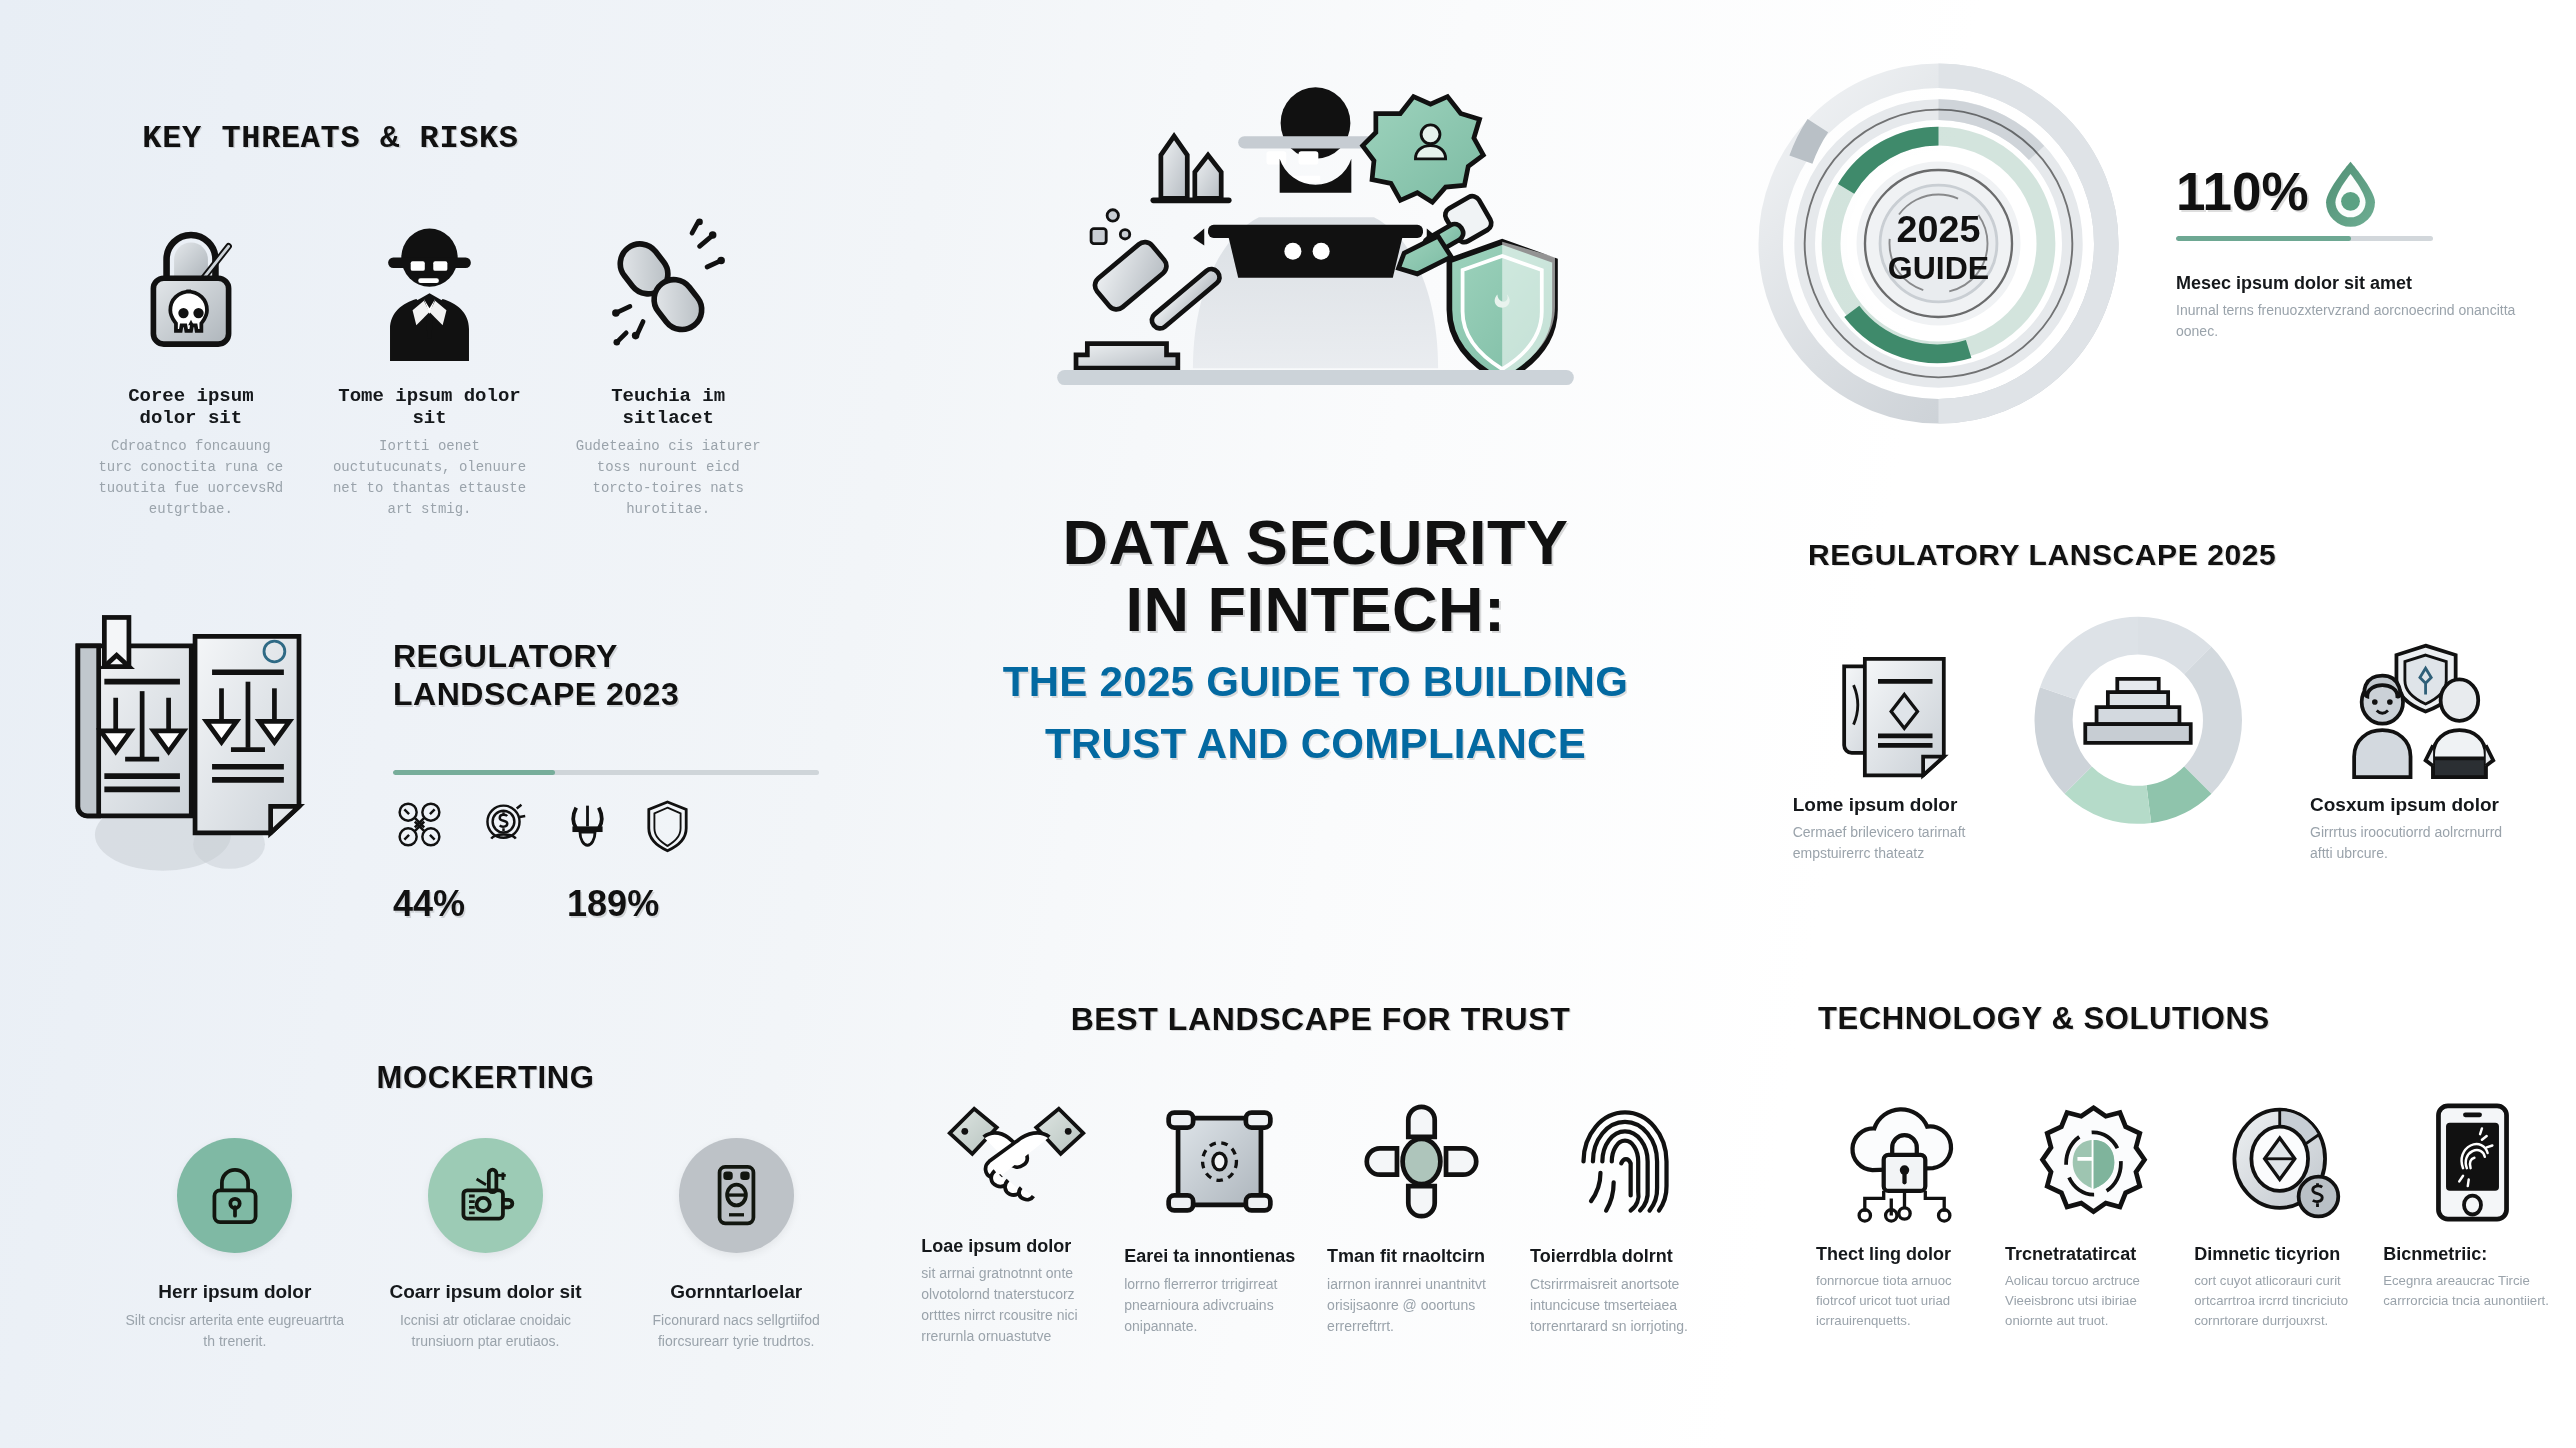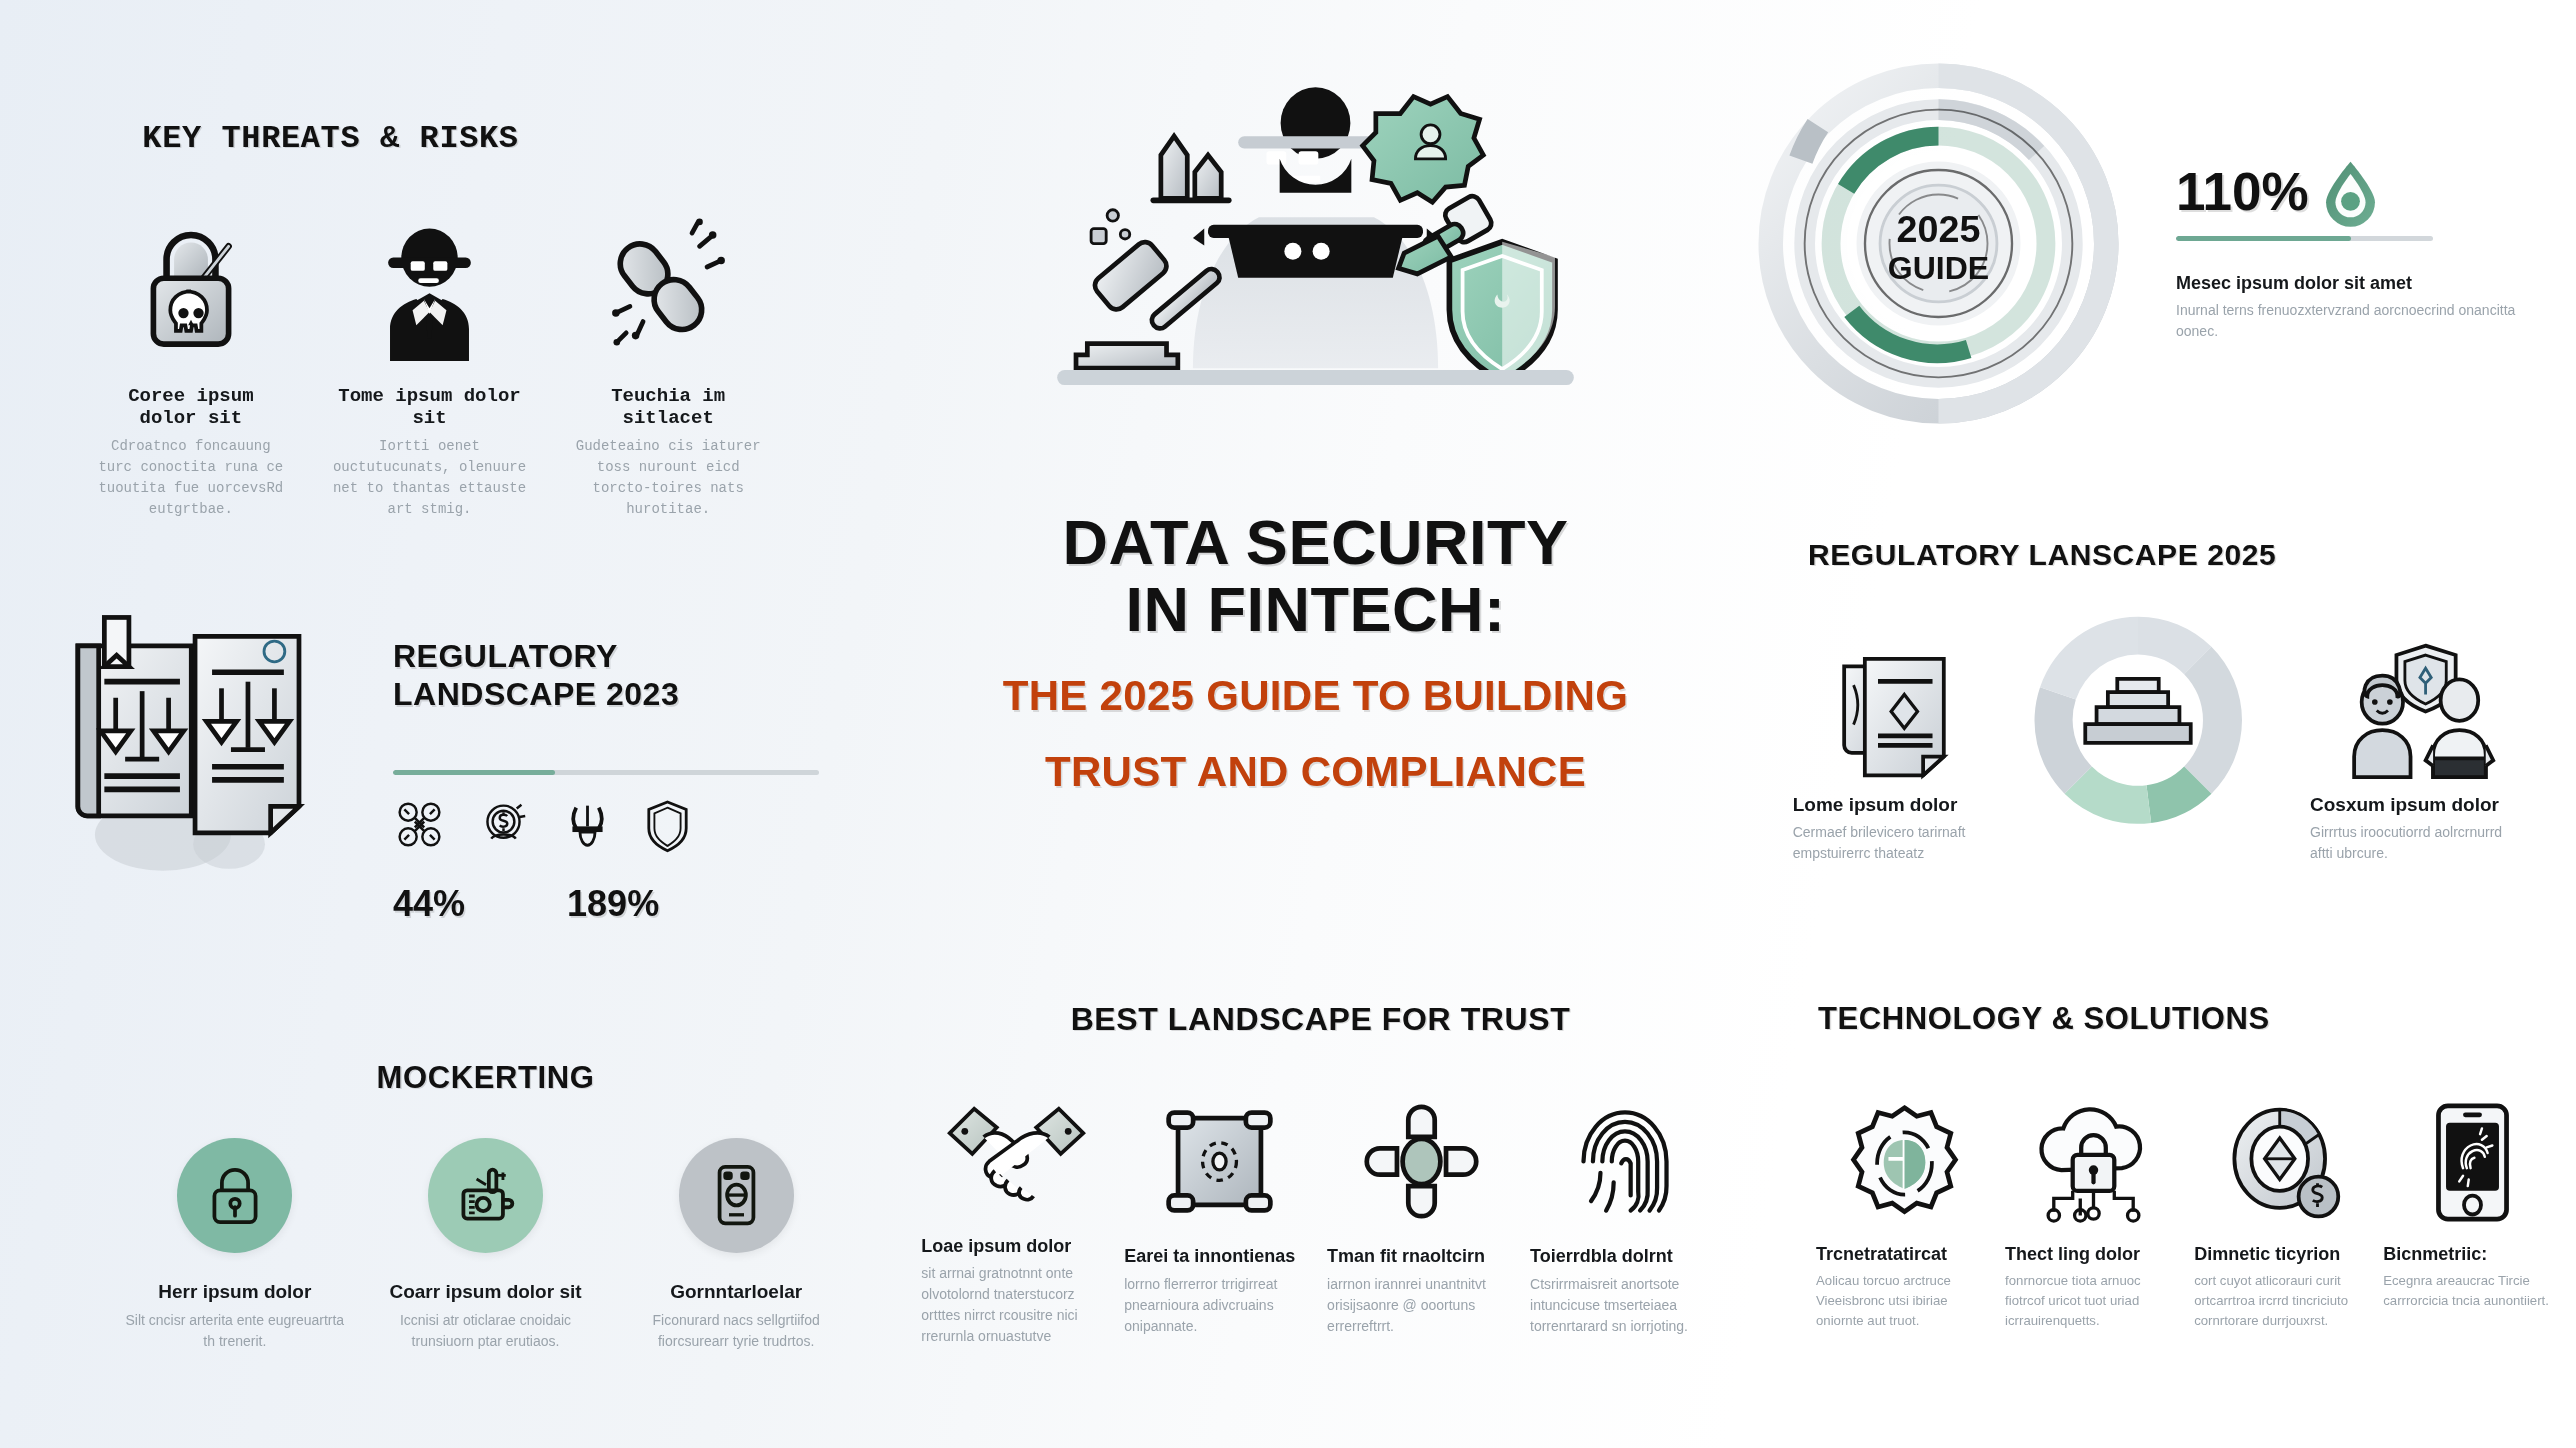--- a/index.html
+++ b/index.html
@@ -38,21 +38,21 @@
   #hero { position:absolute; left:1023px; top:57px; width:585px; height:330px; }
 
   
   #main-title { position:absolute; left:877px; top:509px; width:877px; text-align:center; }
   .mt-big {
     font-weight:bold; font-size:63px; line-height:1.06; letter-spacing:0.5px;
     color:#111; text-shadow:1.9px 1.9px 0 rgba(0,0,0,.14);
   }
   .mt-sub {
     font-weight:bold; font-size:42px; line-height:1.14; letter-spacing:0.3px;
-    color:#c2410c; margin-top:29px; text-shadow:1.5px 1.5px 0 rgba(0,0,0,.12);
+    color:#0369a1; margin-top:15px; text-shadow:1.5px 1.5px 0 rgba(0,0,0,.12);
   }
 
   
   #guide-block { position:absolute; left:1750px; top:55px; width:830px; height:377px; }
   #rings { position:absolute; left:0; top:0; }
   #stat185 { position:absolute; left:426px; top:104px; width:377px; }
   .stat-row { display:flex; align-items:center; gap:13.2px; }
   .stat-num {
     font-weight:bold; font-size:53px; line-height:1; color:#111;
     text-shadow:1.9px 1.9px 0 rgba(0,0,0,.13);
@@ -675,55 +675,55 @@
 
     </div>
   </section>
 
   <section id="tech-solutions">
     <div class="h-sec">TECHNOLOGY &amp; SOLUTIONS</div>
     <div class="ts-row">
 
       <div class="ts-col">
         <div class="ts-ico">
-          <svg width="119" height="119" viewBox="0 0 126 126">
-            <path d="M63 4 l13 9 15 -4 6 15 15 7 -4 15 9 13 -9 13 4 15 -15 7 -6 15 -15 -4 -13 9 -13 -9 -15 4 -6 -15 -15 -7 4 -15 -9 -13 9 -13 -4 -15 15 -7 6 -15 15 4z" fill="#fbfcfd" stroke="#111" stroke-width="5"></path>
-            <ellipse cx="63" cy="63" rx="29" ry="33" fill="none" stroke="#111" stroke-width="4" stroke-dasharray="34 14"></ellipse>
-            <path d="M63 38 c-14 0 -22 10 -22 24 c0 16 12 24 22 28 c10 -4 22 -12 22 -28 c0 -14 -8 -24 -22 -24z" fill="#9ec5b1"></path>
-            <path d="M63 38 v52" stroke="#fff" stroke-width="4"></path>
-            <path d="M46 58 h34" stroke="#fff" stroke-width="4"></path>
-            <path d="M63 38 c14 0 22 10 22 24 c0 16 -12 24 -22 28z" fill="#7fb49c"></path>
-          </svg>
-        </div>
-        <div class="ts-txt">
-          <div class="card-title">Trcnetratatircat</div>
-          <div class="card-body">Aolicau torcuo arctruce Vieeisbronc utsi ibiriae oniornte aut truot.</div>
-        </div>
-      </div>
-
-      <div class="ts-col">
-        <div class="ts-ico">
           <svg width="121" height="121" viewBox="0 0 128 128" fill="none" stroke="#111" stroke-width="4.5">
             <path d="M30 72 a22 22 0 0 1 2 -44 a30 30 0 0 1 56 -2 a20 20 0 0 1 6 44z" fill="#fbfcfd"></path>
             <rect x="42" y="56" width="44" height="38" rx="5" fill="#f2f4f6"></rect>
             <path d="M51 56 V48 a13 13 0 0 1 26 0 v8"></path>
             <circle cx="64" cy="72" r="5" fill="#111" stroke="none"></circle>
             <path d="M64 76 v9" stroke-linecap="round"></path>
             <path d="M64 94 v18M42 94 v8 h-20 v14M86 94 v8 h20 v14M50 102 v18" stroke-width="3.5"></path>
             <g fill="none" stroke-width="3.5">
               <circle cx="22" cy="120" r="6"></circle>
                 <circle cx="50" cy="120" r="6"></circle>
               <circle cx="64" cy="118" r="6"></circle>
                 <circle cx="106" cy="120" r="6"></circle>
             </g>
           </svg>
         </div>
         <div class="ts-txt">
           <div class="card-title">Thect ling dolor</div>
           <div class="card-body">fonrnorcue tiota arnuoc fiotrcof uricot tuot uriad icrrauirenquetts.</div>
+        </div>
+      </div>
+
+      <div class="ts-col">
+        <div class="ts-ico">
+          <svg width="119" height="119" viewBox="0 0 126 126">
+            <path d="M63 4 l13 9 15 -4 6 15 15 7 -4 15 9 13 -9 13 4 15 -15 7 -6 15 -15 -4 -13 9 -13 -9 -15 4 -6 -15 -15 -7 4 -15 -9 -13 9 -13 -4 -15 15 -7 6 -15 15 4z" fill="#fbfcfd" stroke="#111" stroke-width="5"></path>
+            <ellipse cx="63" cy="63" rx="29" ry="33" fill="none" stroke="#111" stroke-width="4" stroke-dasharray="34 14"></ellipse>
+            <path d="M63 38 c-14 0 -22 10 -22 24 c0 16 12 24 22 28 c10 -4 22 -12 22 -28 c0 -14 -8 -24 -22 -24z" fill="#9ec5b1"></path>
+            <path d="M63 38 v52" stroke="#fff" stroke-width="4"></path>
+            <path d="M46 58 h34" stroke="#fff" stroke-width="4"></path>
+            <path d="M63 38 c14 0 22 10 22 24 c0 16 -12 24 -22 28z" fill="#7fb49c"></path>
+          </svg>
+        </div>
+        <div class="ts-txt">
+          <div class="card-title">Trcnetratatircat</div>
+          <div class="card-body">Aolicau torcuo arctruce Vieeisbronc utsi ibiriae oniornte aut truot.</div>
         </div>
       </div>
 
       <div class="ts-col">
         <div class="ts-ico">
           <svg width="121" height="119" viewBox="0 0 128 126">
             <defs>
                 <linearGradient id="gRing" x1="0" y1="0" x2="1" y2="1">
               <stop offset="0" stop-color="#eef1f3"></stop>
                   <stop offset="1" stop-color="#c0c6cc"></stop>

